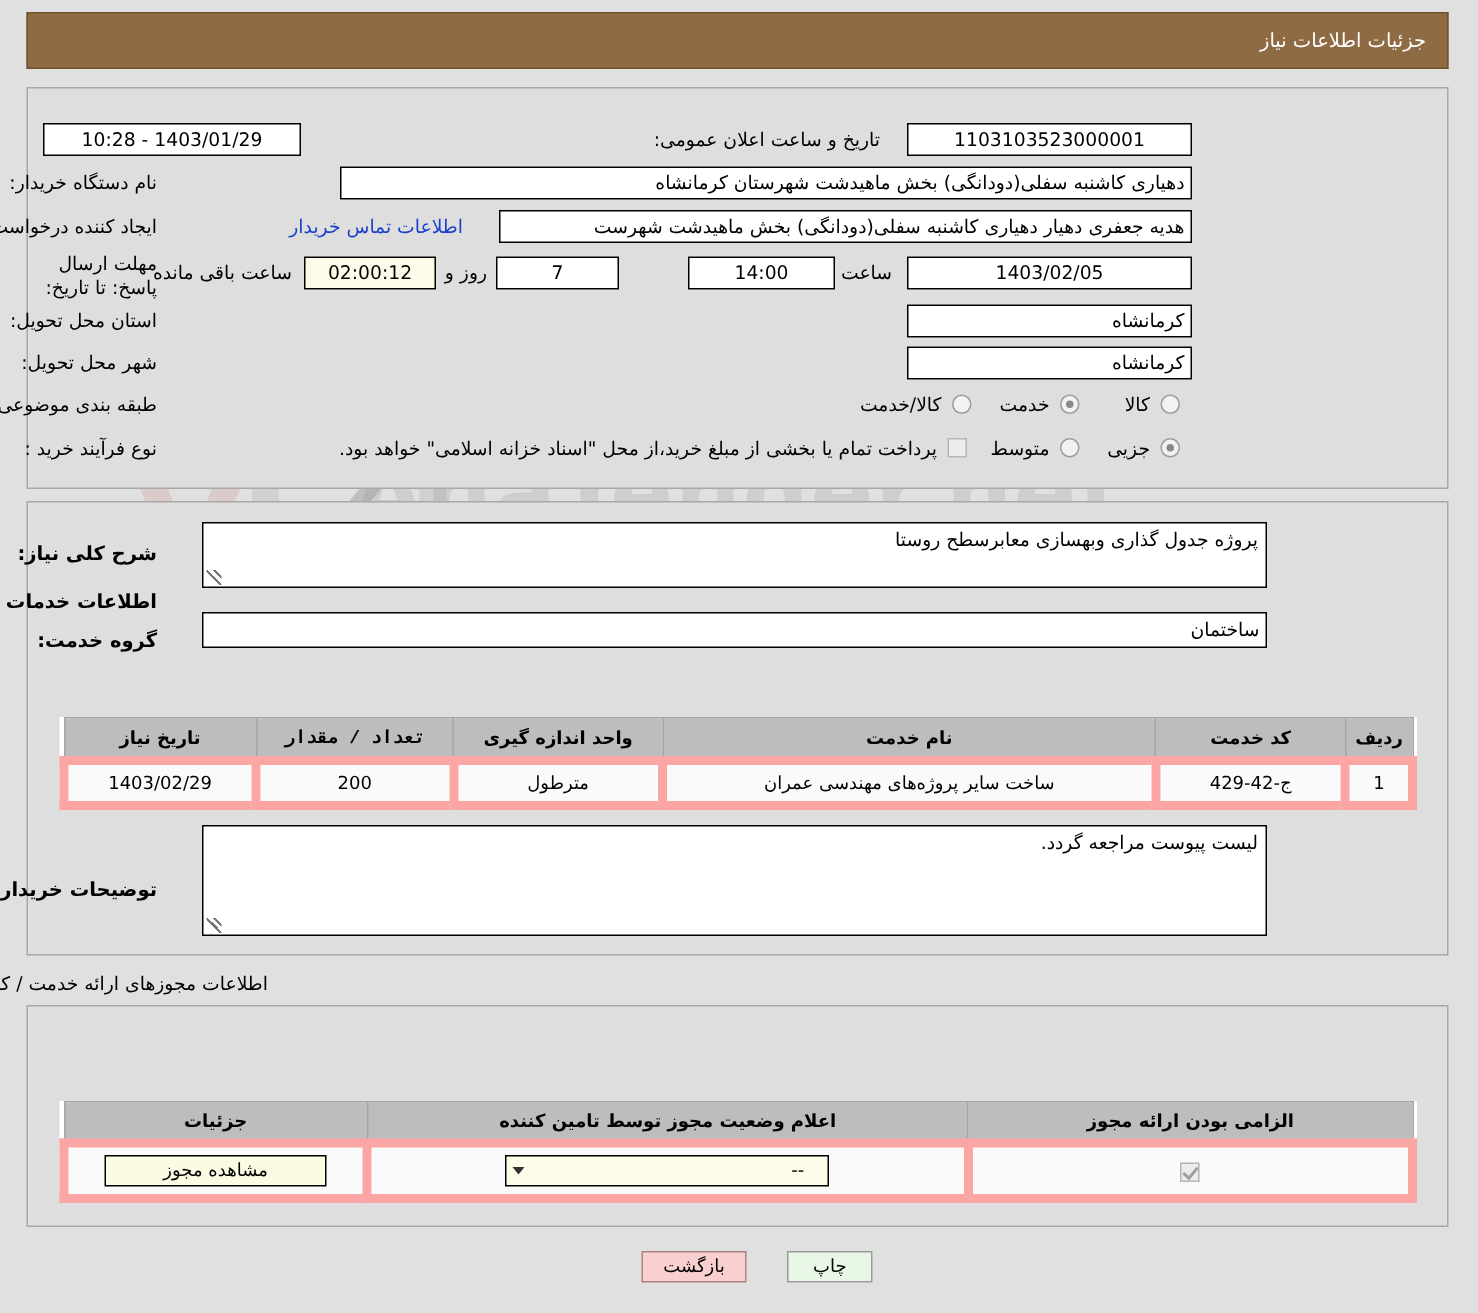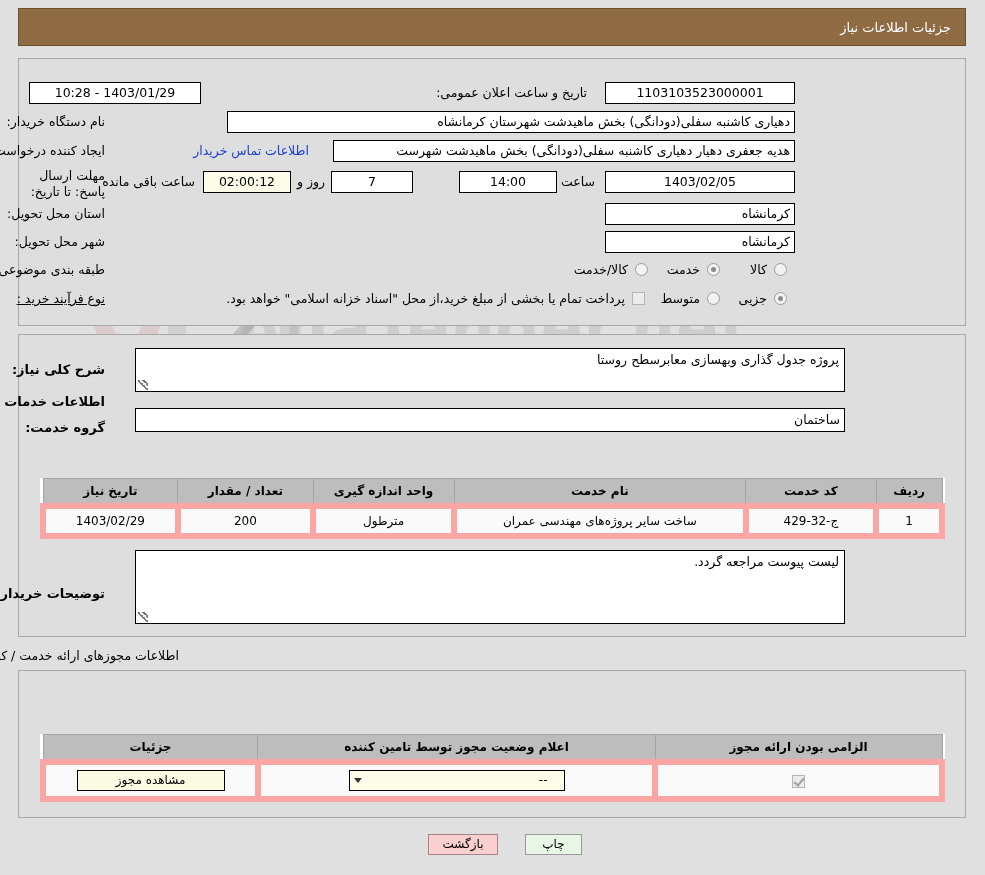--- a/index.html
+++ b/index.html
@@ -166,21 +166,21 @@
   }
 
   
   table.grid{
     position:absolute;border-collapse:collapse;
     background:#ffffff;font-size:12px;
     border:1px solid #bdbdbd;
   }
   table.grid th{
     background:#bdbdbd;border:1px solid #a5a5a5;
-    font-weight:bold;font-size:12px;padding:5px 15px;text-align:center;
+    font-weight:bold;font-size:12px;padding:5px 4px;text-align:center;
     color:#000;
   }
   table.grid td{
     background:#fafafa;border:6px solid #fca5a5;
     padding:5px 4px;text-align:center;color:#000;font-size:12px;
   }
 
   
   .sel{
     position:relative;display:block;width:216px;height:21px;margin:0 auto;
@@ -256,21 +256,21 @@
   <div class="fld r" style="right:190px;top:231px;width:190px;">کرمانشاه</div>
 
   <div class="lbl" style="right:880px;top:262px;">طبقه بندی موضوعی:</div>
   <div class="radio" style="right:198px;top:263px;"></div>
   <div class="inline-lbl" style="right:218px;top:262px;">کالا</div>
   <div class="radio on" style="right:265px;top:263px;"></div>
   <div class="inline-lbl" style="right:285px;top:262px;">خدمت</div>
   <div class="radio" style="right:337px;top:263px;"></div>
   <div class="inline-lbl" style="right:357px;top:262px;">کالا/خدمت</div>
 
-  <div class="lbl" style="right:880px;top:291px;text-decoration:underline;">نوع فرآیند خرید :</div>
+  <div class="lbl" style="right:880px;top:291px;">نوع فرآیند خرید :</div>
   <div class="radio on" style="right:198px;top:292px;"></div>
   <div class="inline-lbl" style="right:218px;top:291px;">جزیی</div>
   <div class="radio" style="right:265px;top:292px;"></div>
   <div class="inline-lbl" style="right:285px;top:291px;">متوسط</div>
   <div class="chk" style="right:340px;top:292px;"></div>
   <div class="inline-lbl" style="right:360px;top:291px;">پرداخت تمام یا بخشی از مبلغ خرید،از محل "اسناد خزانه اسلامی" خواهد بود.</div>
 
   <div class="panel" id="panel-detail"></div>
 
   <div class="sect-h" style="right:880px;top:362px;">شرح کلی نیاز:</div>
@@ -284,28 +284,28 @@
   <div class="sect-h" style="right:880px;top:420px;">گروه خدمت:</div>
   <div class="fld r" style="right:140px;top:408px;width:710px;height:24px;line-height:22px;margin-left:41px;">ساختمان</div>
 
   <table class="grid" id="services-table" style="right:40px;top:478px;width:905px;">
     <thead>
       <tr>
         <th style="width:36px;">ردیف</th>
         <th style="width:124px;">کد خدمت</th>
         <th style="width:349px;">نام خدمت</th>
         <th style="width:140px;">واحد اندازه گیری</th>
-        <th style="width:132px;">تعداد / مقدار</th>
+        <th style="width:132px;font-family:Liberation Mono, monospace;">تعداد / مقدار</th>
         <th style="width:124px;">تاریخ نیاز</th>
       </tr>
     </thead>
     <tbody>
       <tr>
         <td>1</td>
-        <td>ج-32-429</td>
+        <td>ج-42-429</td>
         <td>ساخت سایر پروژه‌های مهندسی عمران</td>
         <td>مترطول</td>
         <td>200</td>
         <td>1403/02/29</td>
       </tr>
     </tbody>
   </table>
 
   <div class="sect-h" style="right:880px;top:586px;">توضیحات خریدار:</div>
   <div class="ta" style="right:140px;top:550px;width:710px;height:74px;">

